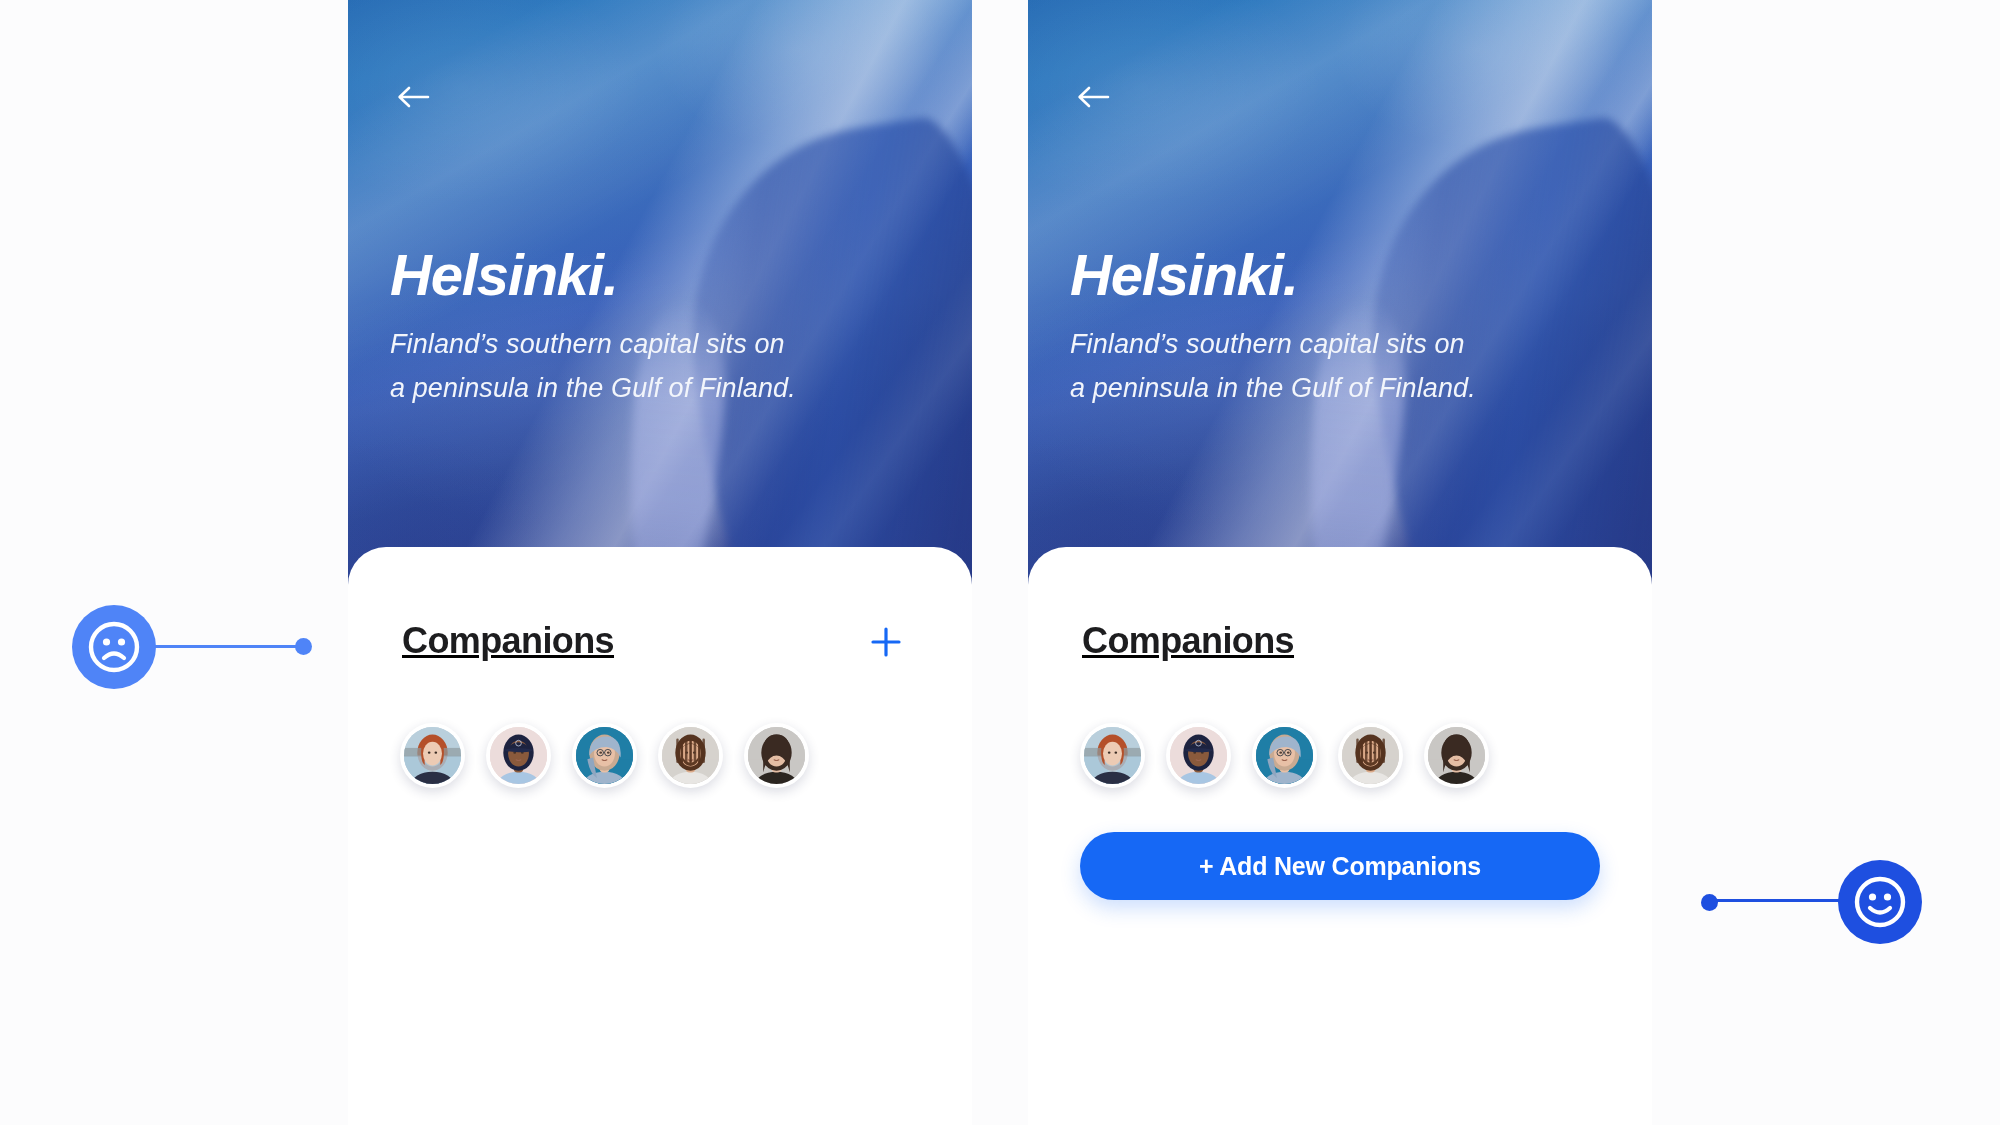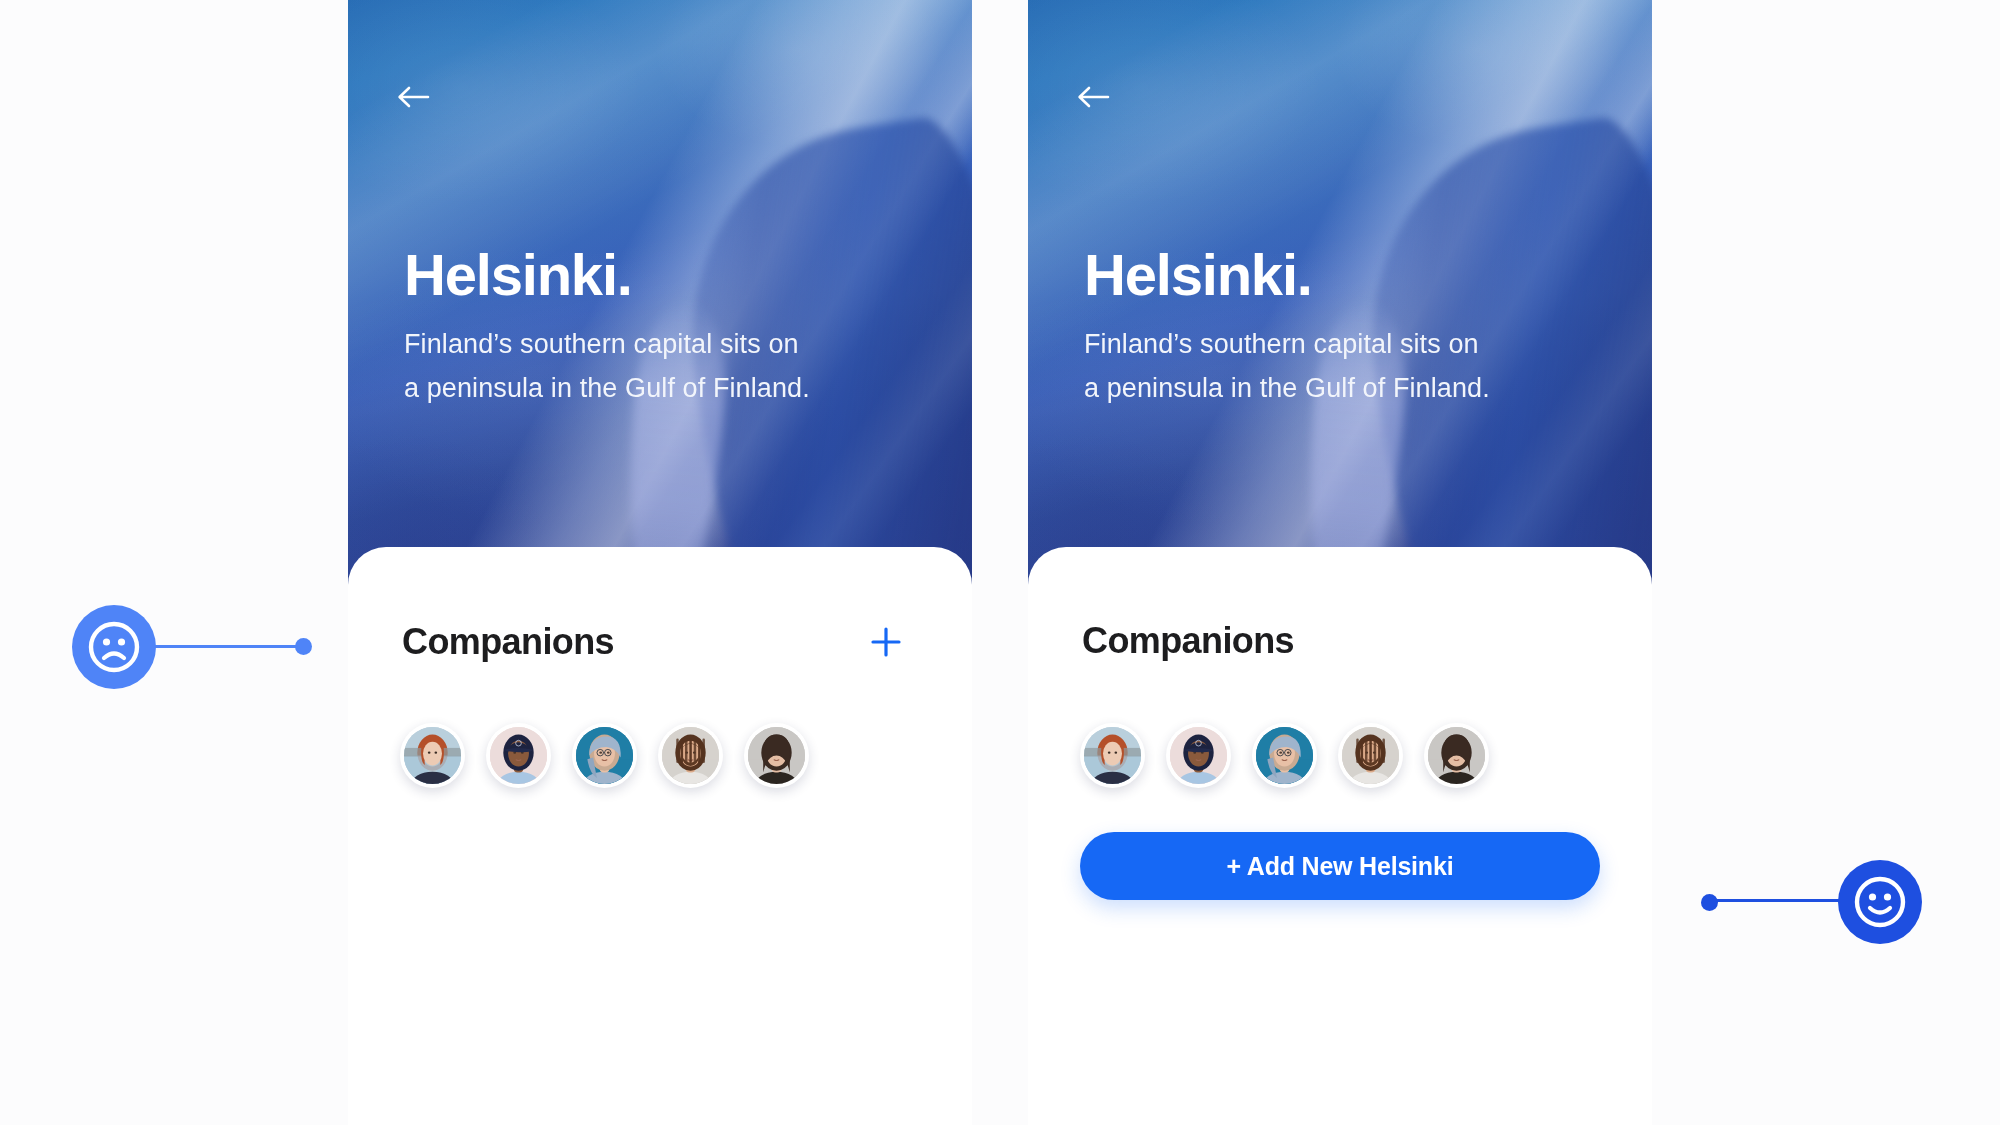--- a/index.html
+++ b/index.html
@@ -141,23 +141,24 @@
     height: 46px;
     display: flex;
     align-items: center;
     justify-content: flex-start;
     cursor: pointer;
   }
 
   
   .hero-text {
     position: absolute;
-    left: 56px;
+    left: 42px;
     top: 244px;
     z-index: 3;
+    font-style: italic;
   }
   .hero-title {
     margin: 0;
     font-size: 58px;
     line-height: 1.06;
     font-weight: 700;
     color: #ffffff;
     letter-spacing: -1.2px;
   }
   .hero-sub {
@@ -179,22 +180,22 @@
     background: #ffffff;
     border-radius: 38px 38px 0 0;
     z-index: 4;
   }
   .sheet-header {
     position: absolute;
     left: 54px;
     right: 64px;
     top: 73px;
     display: flex;
-    align-items: center;
     justify-content: space-between;
+    text-decoration: underline;
   }
   .sheet-title {
     margin: 0;
     font-size: 36px;
     font-weight: 700;
     color: #1d1d1f;
     letter-spacing: -0.6px;
   }
   .plus-btn {
     width: 44px;
@@ -538,21 +539,21 @@
               <ellipse cx="30" cy="28" rx="11" ry="13.5" fill="#e4bda4"></ellipse>
               <path d="M19 24 Q30 11 41 24 Q36 17 30 17 Q24 17 19 24 Z" fill="#3a2a22"></path>
               <ellipse cx="26" cy="27" rx="1.5" ry="1.2" fill="#3a2c24" opacity="0.85"></ellipse>
               <ellipse cx="34" cy="27" rx="1.5" ry="1.2" fill="#3a2c24" opacity="0.85"></ellipse>
               <path d="M27.5 34.5 Q30 36.2 32.5 34.5" fill="none" stroke="#9c6450" stroke-width="1.1" stroke-linecap="round"></path>
               <path d="M16 26 Q16 8 30 8 Q44 8 44 26 L44 48 Q40 30 30 30 Q20 30 16 48 Z" fill="#3a2a22"></path>
             </svg></div>
         </div>
       </div>
 
-    <button class="cta">+ Add New Helsinki</button>
+    <button class="cta">+ Add New Companions</button>
   </div>
 </div>
 
 <div class="annot">
   <div class="annot-badge sad" style="left:72px; top:605px;">
     <svg width="56" height="56" viewBox="0 0 56 56">
       <circle cx="28" cy="28" r="23" fill="none" stroke="#ffffff" stroke-width="4.4"></circle>
       <circle cx="20.5" cy="23" r="3.6" fill="#ffffff"></circle>
       <circle cx="35.5" cy="23" r="3.6" fill="#ffffff"></circle>
       <path d="M18 39 Q28 30 38 39" fill="none" stroke="#ffffff" stroke-width="4.2" stroke-linecap="round"></path>

